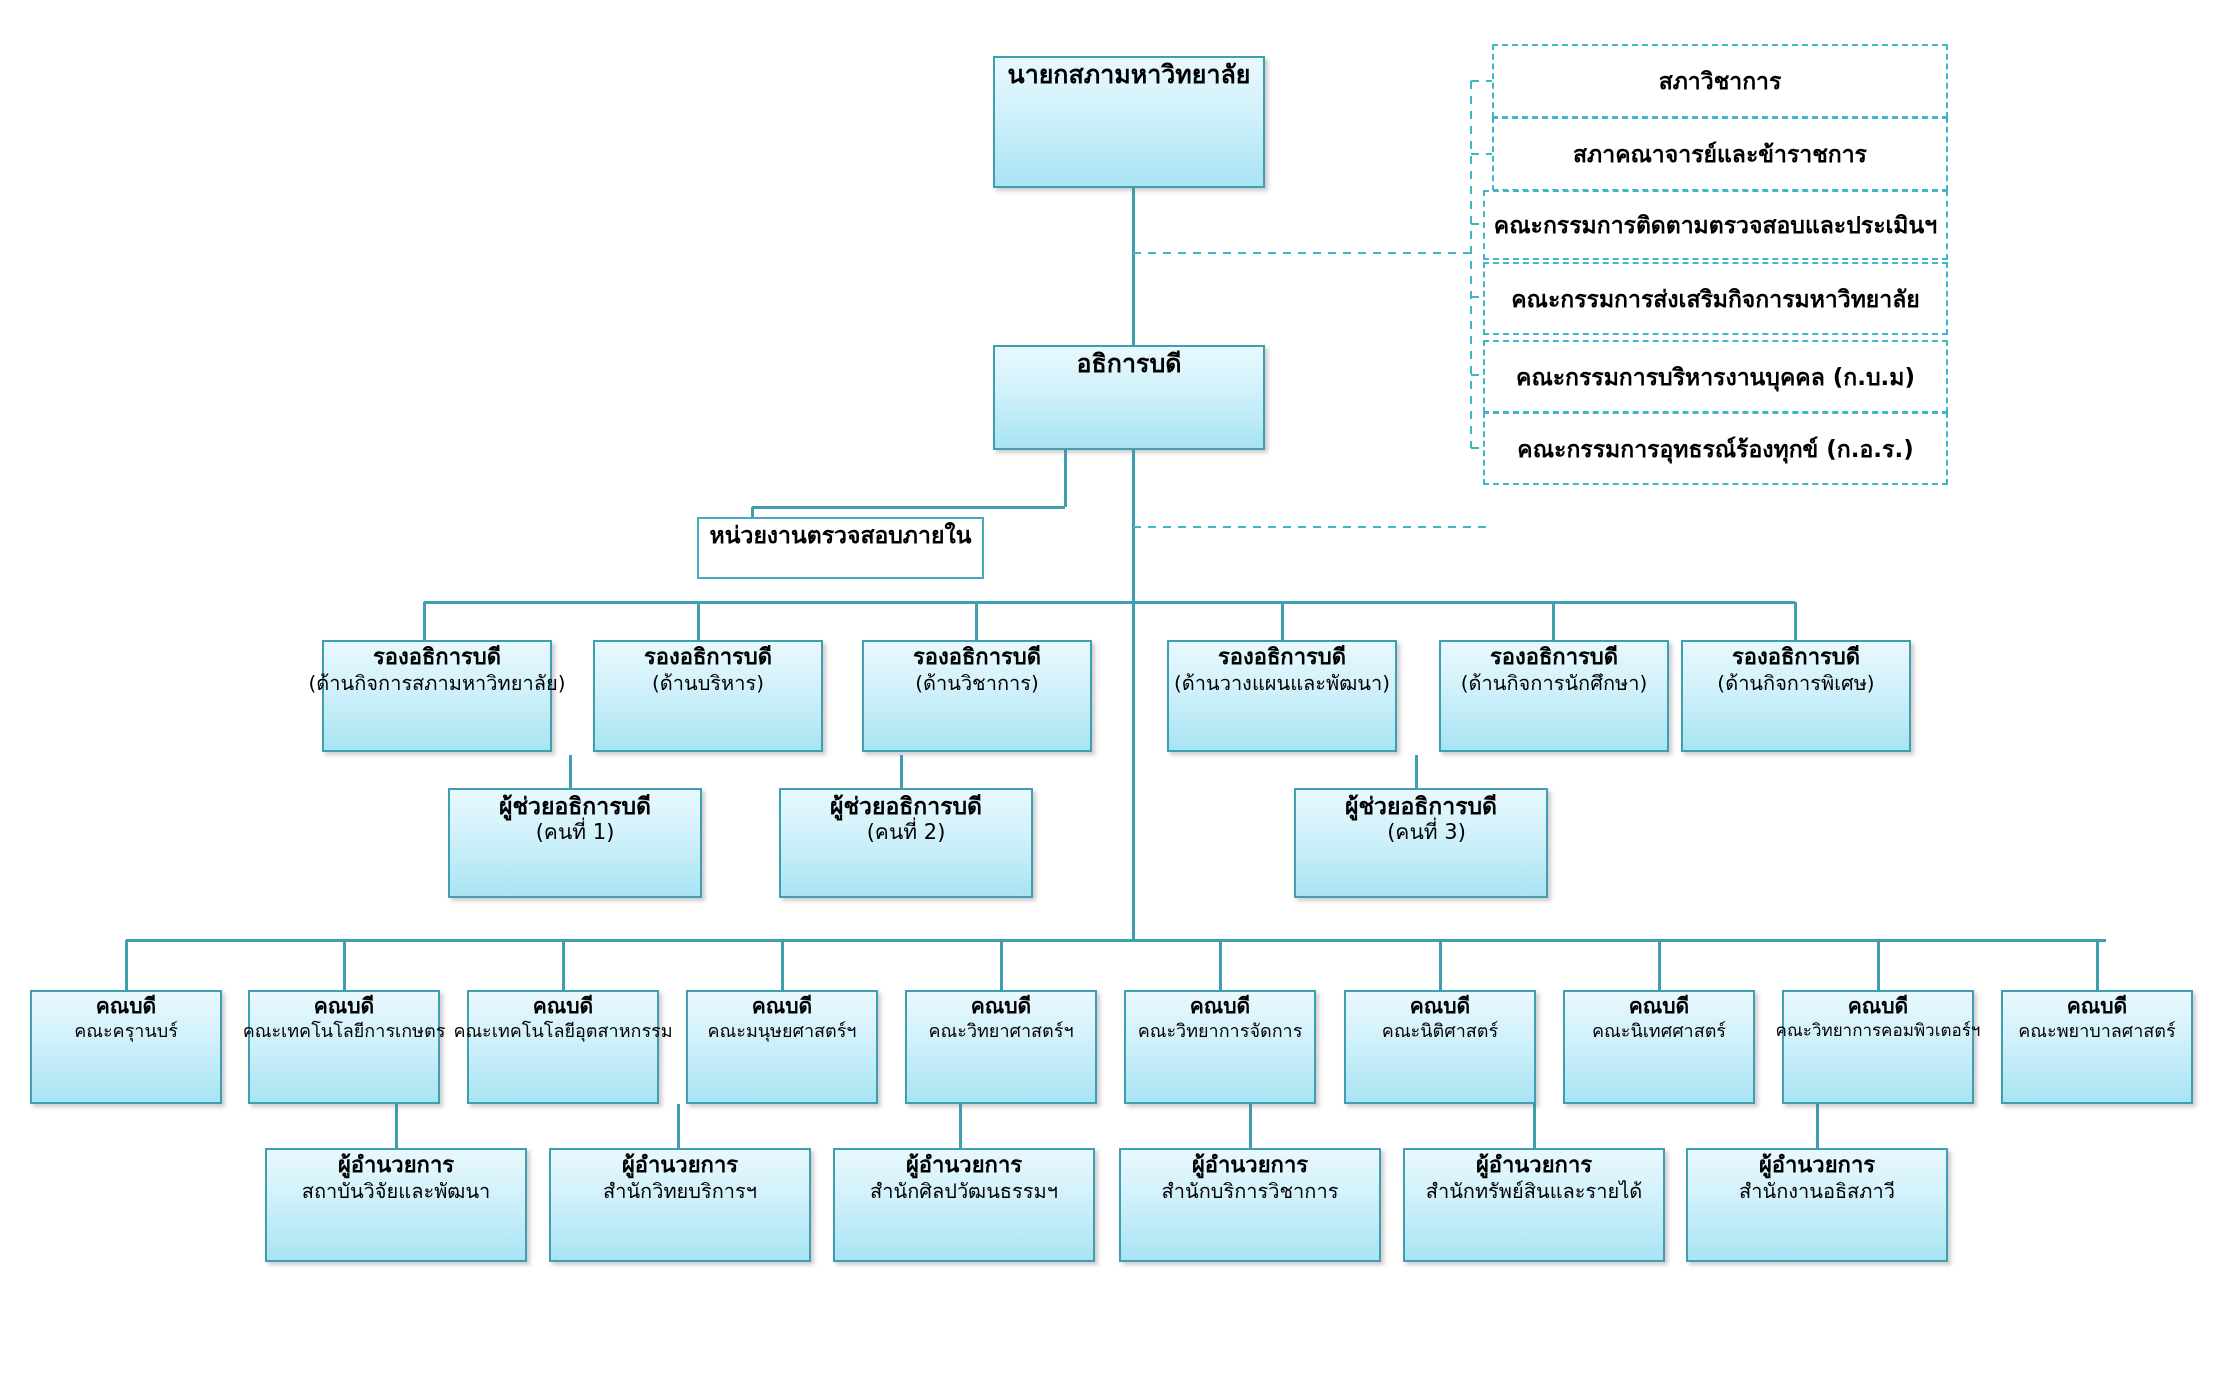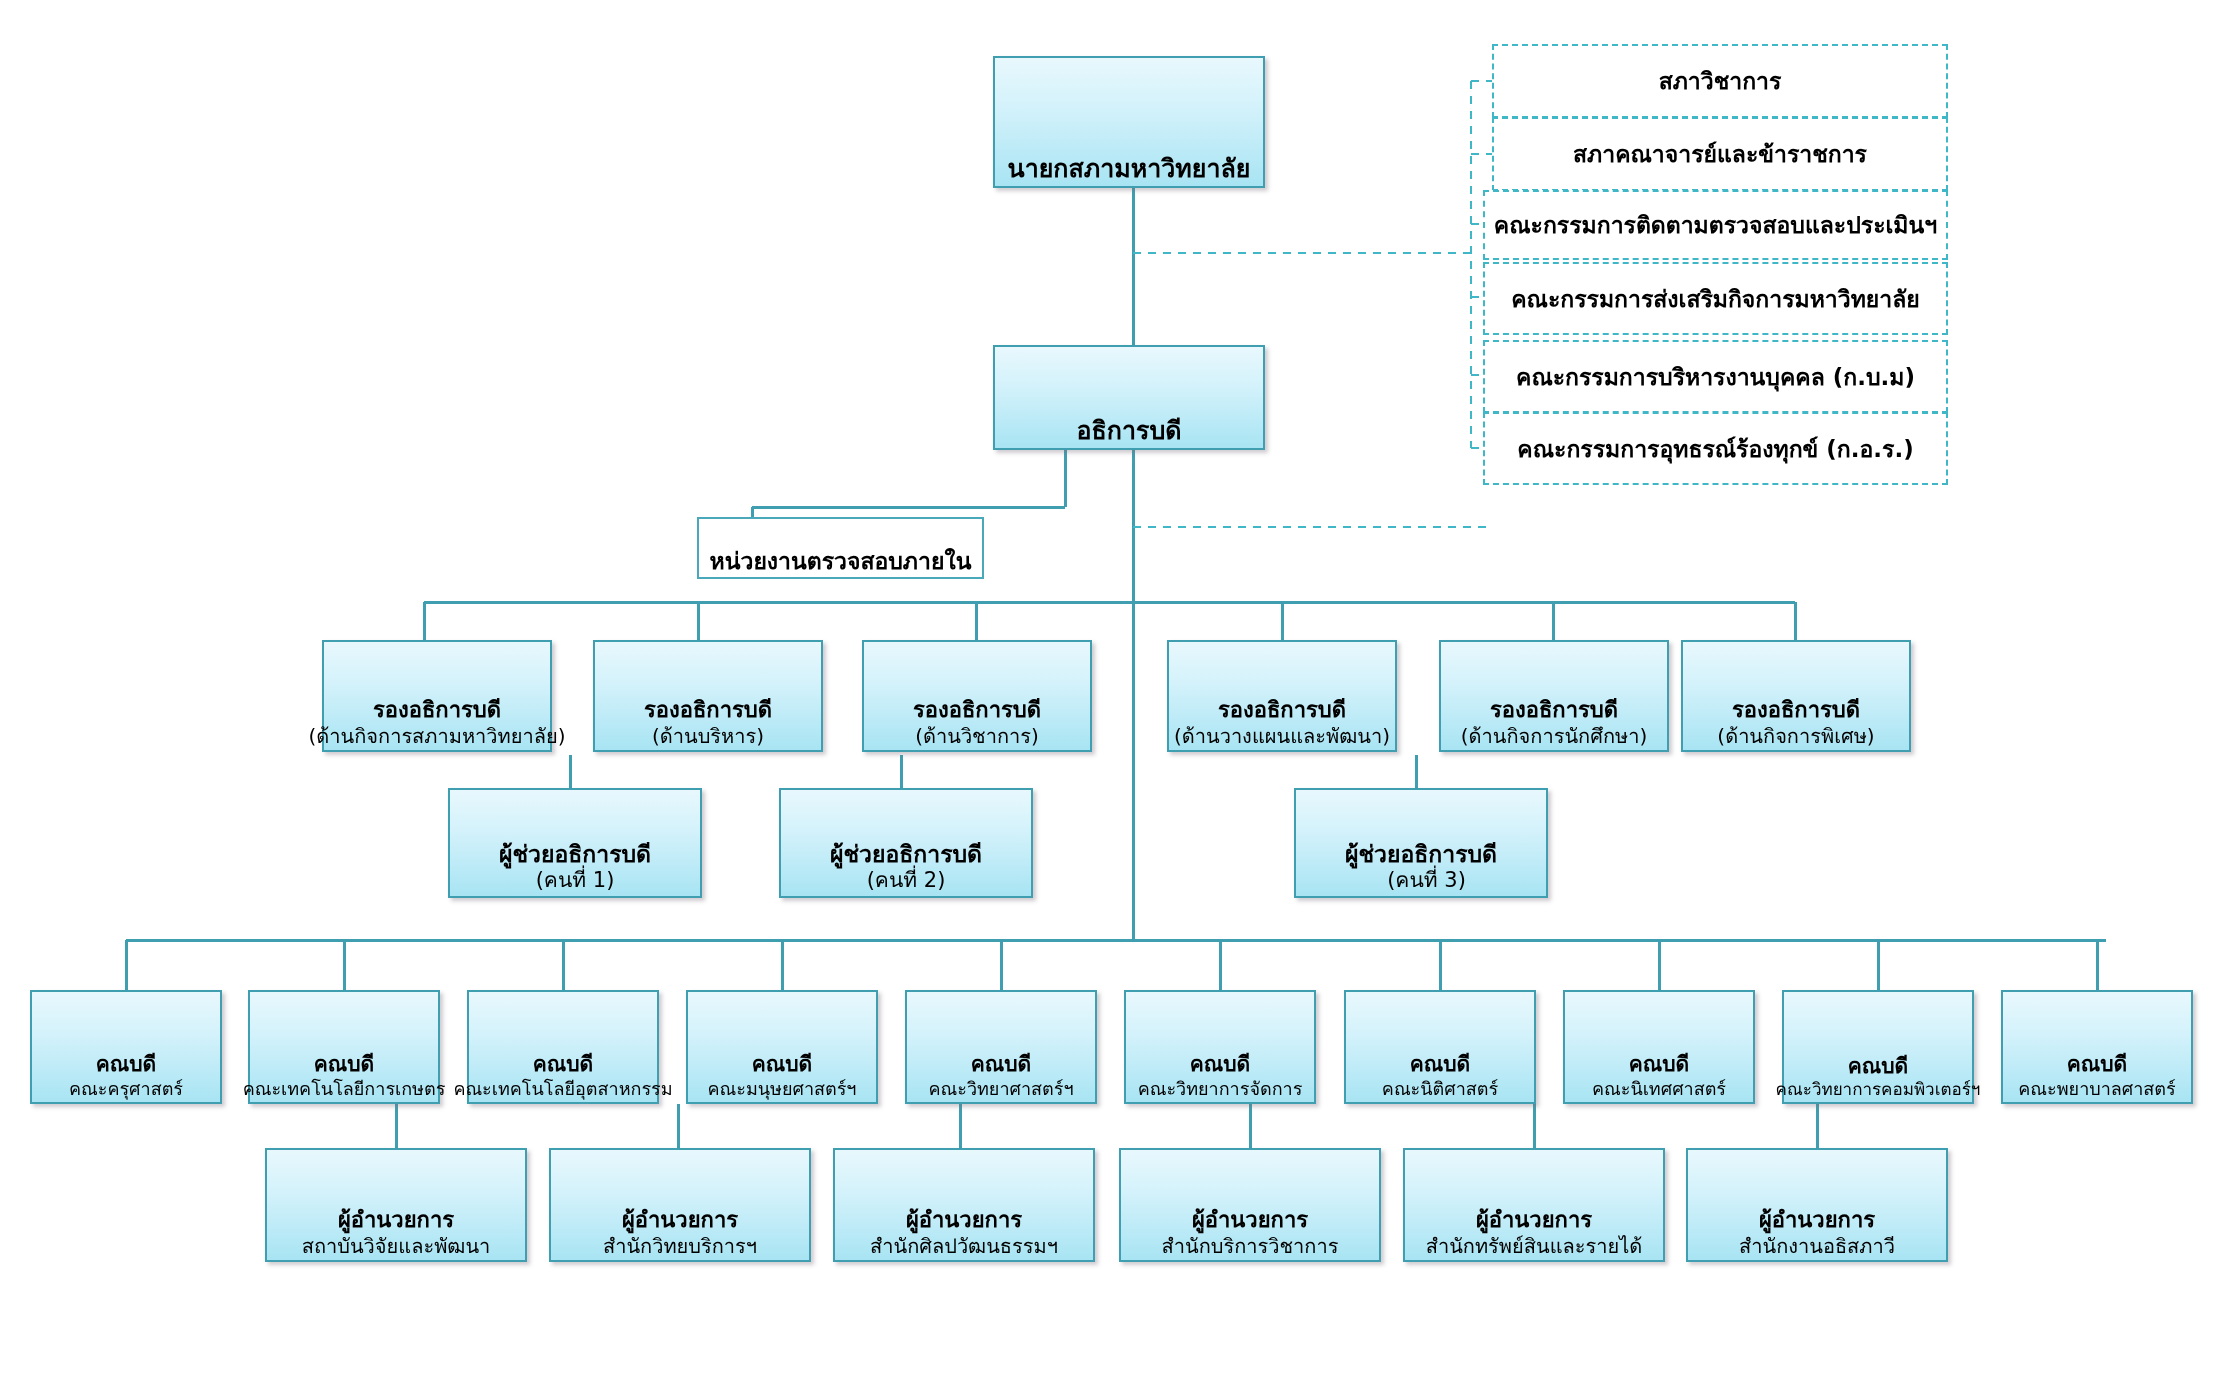--- a/index.html
+++ b/index.html
@@ -29,21 +29,21 @@
   
   .node {
     position: absolute;
     box-sizing: border-box;
     border: 2px solid #3f9fb0;
     background: linear-gradient(to bottom, #e8f8fd 0%, #d4f2fb 38%, #a8e4f3 100%);
     box-shadow: 3px 3px 4px rgba(120,110,120,0.35);
     display: flex;
     flex-direction: column;
     align-items: center;
-    justify-content: flex-end;
+    justify-content: flex-start;
     text-align: center;
     line-height: 1.22;
     color: #000000;
     padding: 2px 3px;
   }
   .node .t1 {
     font-weight: bold;
     white-space: nowrap;
   }
   .node .t2 {
@@ -220,21 +220,21 @@
     <span class="t1">ผู้ช่วยอธิการบดี</span>
     <span class="t2" style="font-size:21px;">(คนที่ 2)</span>
   </div>
   <div class="node" style="left:1294px; top:788px; width:254px; height:110px; font-size:23px;">
     <span class="t1">ผู้ช่วยอธิการบดี</span>
     <span class="t2" style="font-size:21px;margin-left:11px;">(คนที่ 3)</span>
   </div>
 
   <div class="node" style="left:30px; top:990px; width:192px; height:114px; font-size:21px;">
     <span class="t1">คณบดี</span>
-    <span class="t2" style="font-size:18px;">คณะครุศาสตร์</span>
+    <span class="t2" style="font-size:18px;">คณะครุานบร์</span>
   </div>
   <div class="node" style="left:248px; top:990px; width:192px; height:114px; font-size:21px;">
     <span class="t1">คณบดี</span>
     <span class="t2" style="font-size:18px;">คณะเทคโนโลยีการเกษตร</span>
   </div>
   <div class="node" style="left:467px; top:990px; width:192px; height:114px; font-size:21px;">
     <span class="t1">คณบดี</span>
     <span class="t2" style="font-size:18px;">คณะเทคโนโลยีอุตสาหกรรม</span>
   </div>
   <div class="node" style="left:686px; top:990px; width:192px; height:114px; font-size:21px;">

